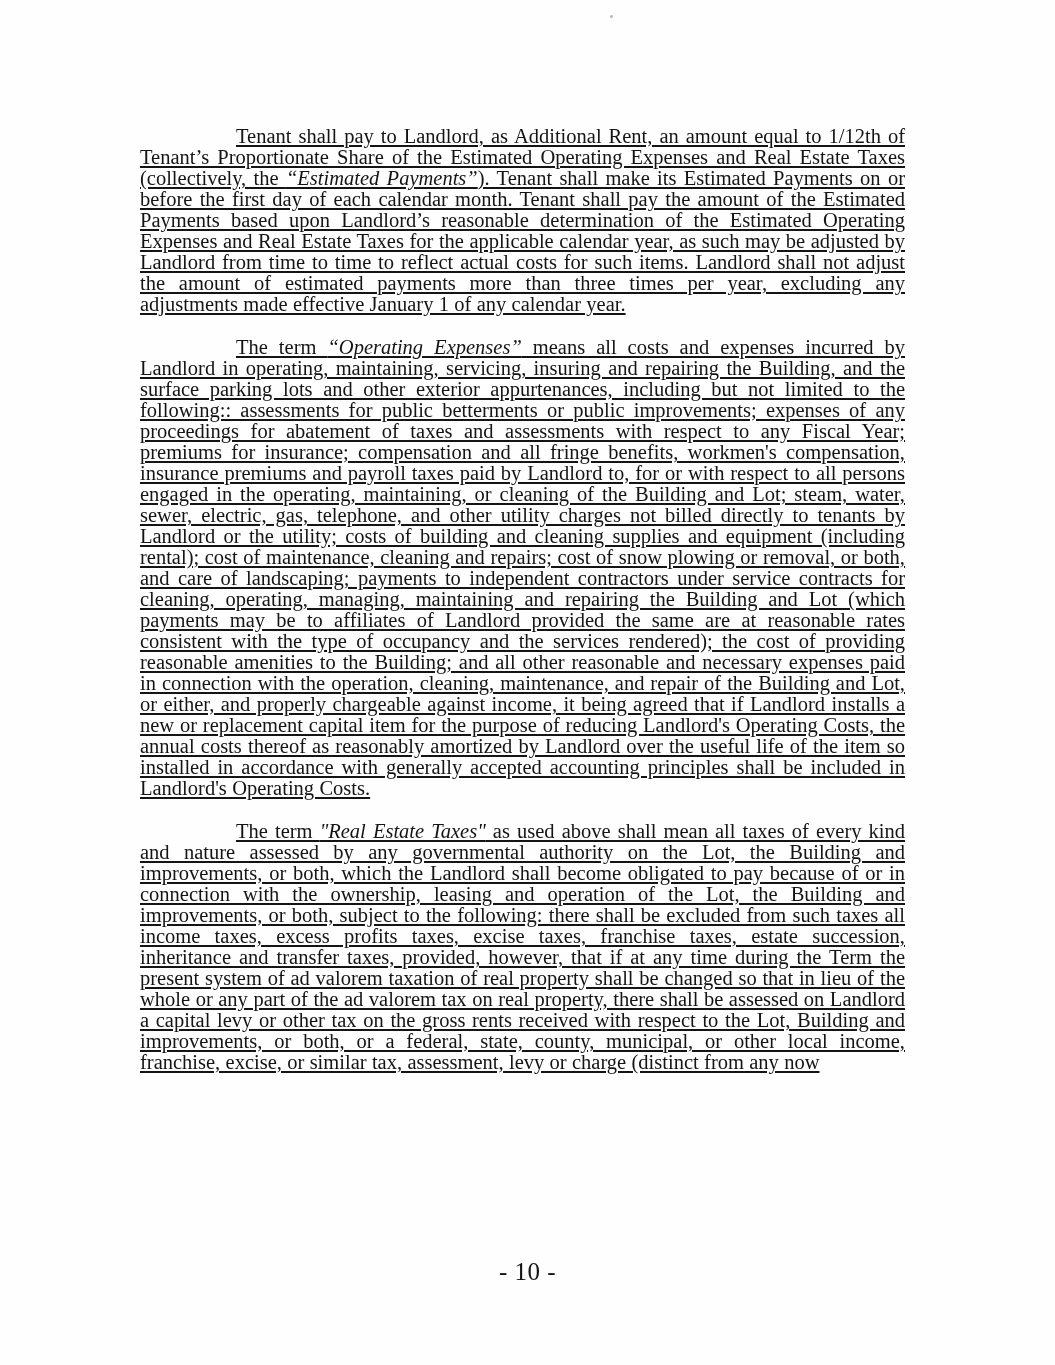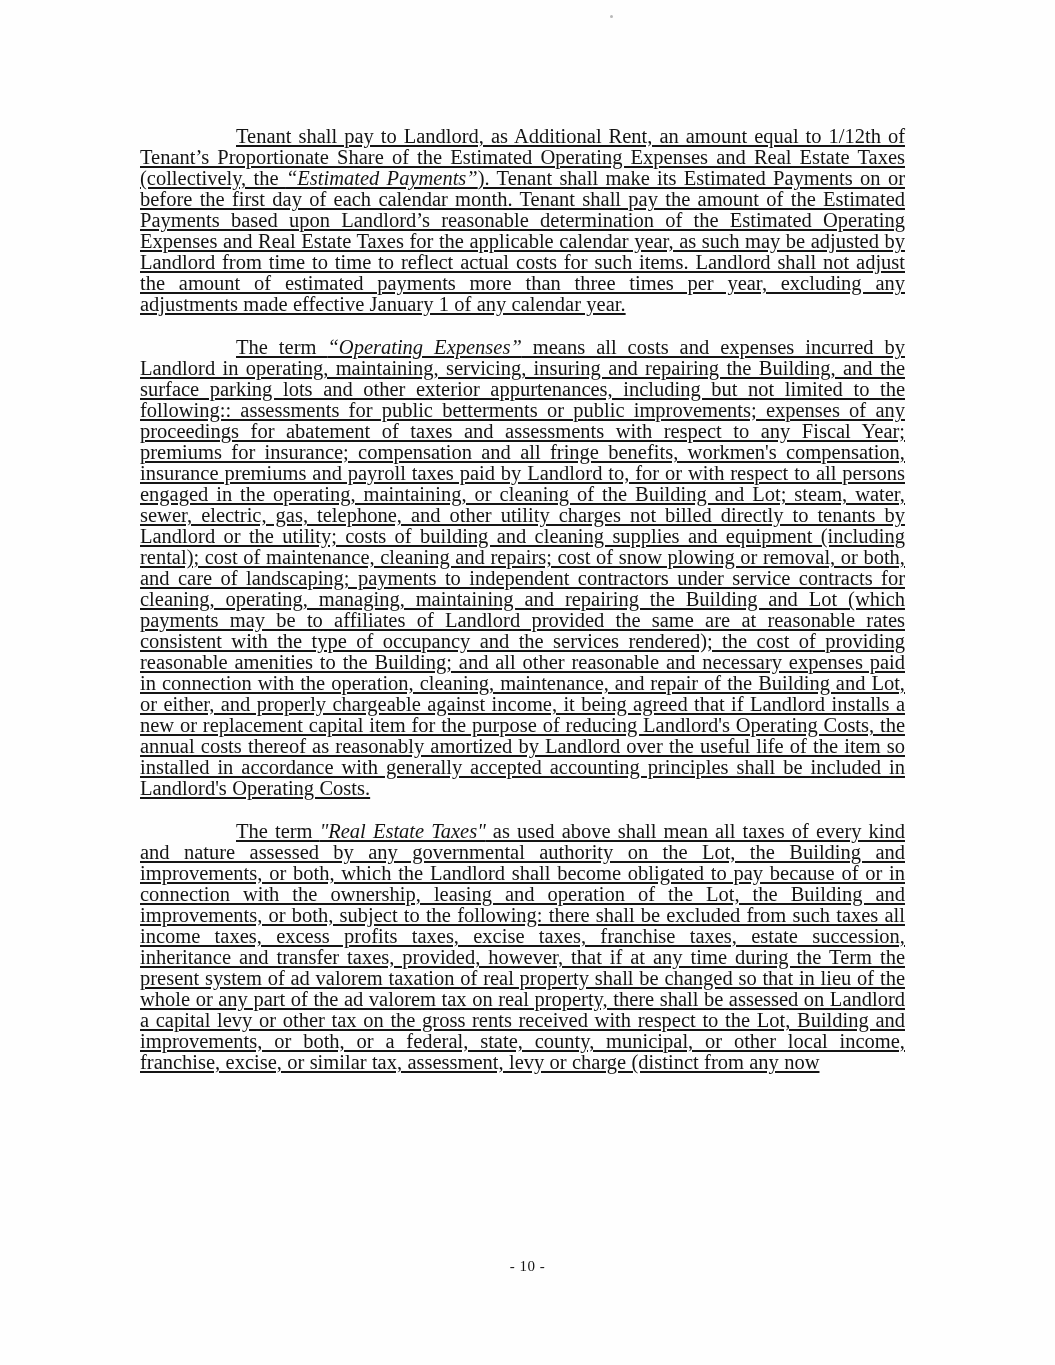--- a/index.html
+++ b/index.html
@@ -41,21 +41,21 @@
   }
   .it {
     font-style: italic;
   }
   .page-number {
     position: absolute;
     left: 0;
     right: 0;
     top: 1258px;
     text-align: center;
-    font-size: 15px;
+    font-size: 25px;
     letter-spacing: 0.5px;
   }
   .speck {
     position: absolute;
     width: 3px;
     height: 3px;
     background: #b8b8b8;
     border-radius: 50%;
   }
 </style>

